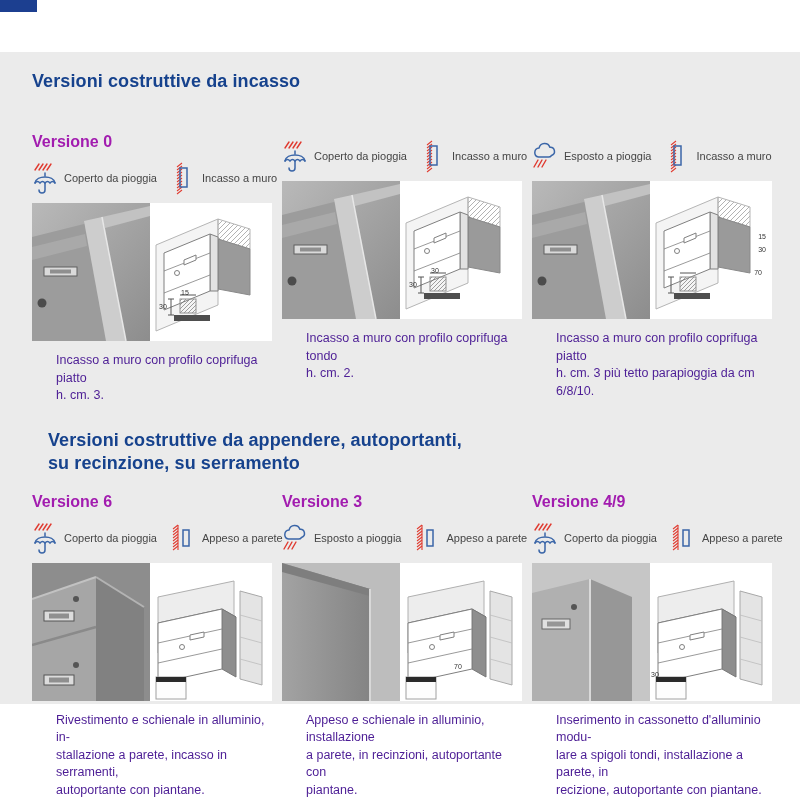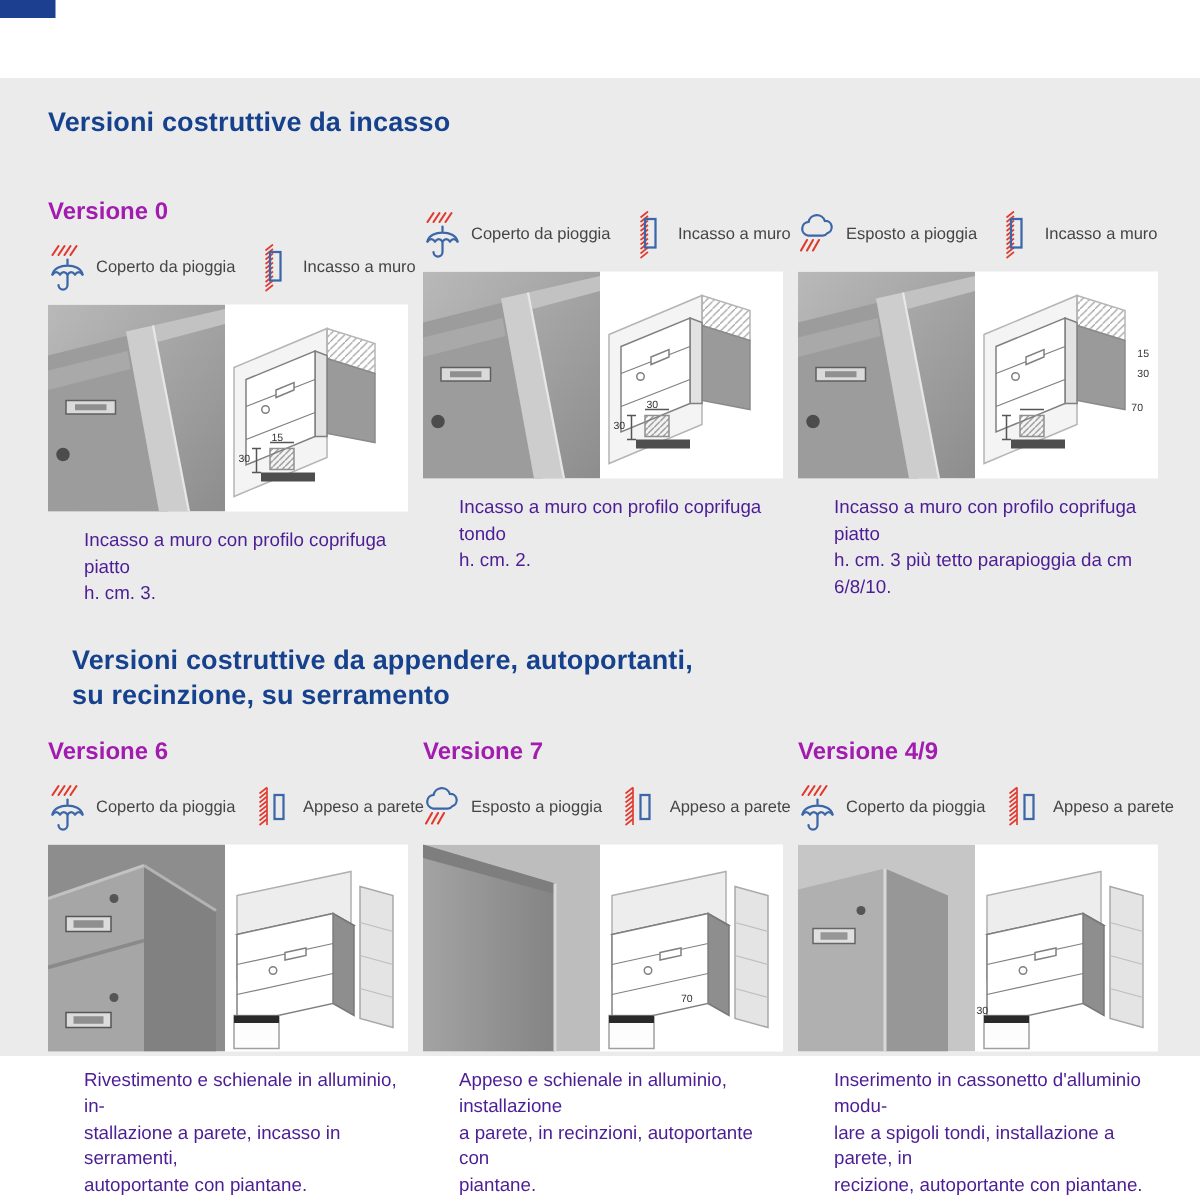--- a/index.html
+++ b/index.html
@@ -328,21 +328,21 @@
                   <use href="#dw-appeso"></use>
                 </svg>
             </div>
           </div>
           <p class="caption">Rivestimento e schienale in alluminio, in-
 stallazione a parete, incasso in serramenti,
 autoportante con piantane.</p>
         </div>
 
         <div class="card card-v3">
-          <h3 class="vtitle">Versione 7</h3>
+          <h3 class="vtitle">Versione 3</h3>
           <div class="specs">
             <span class="spec">
               <svg class="spec-icon">
                   <use href="#ic-raincloud"></use>
                 </svg>
               <span class="spec-label">Esposto a pioggia</span>
             </span>
             <span class="spec">
               <svg class="spec-icon">
                   <use href="#ic-hung"></use>

